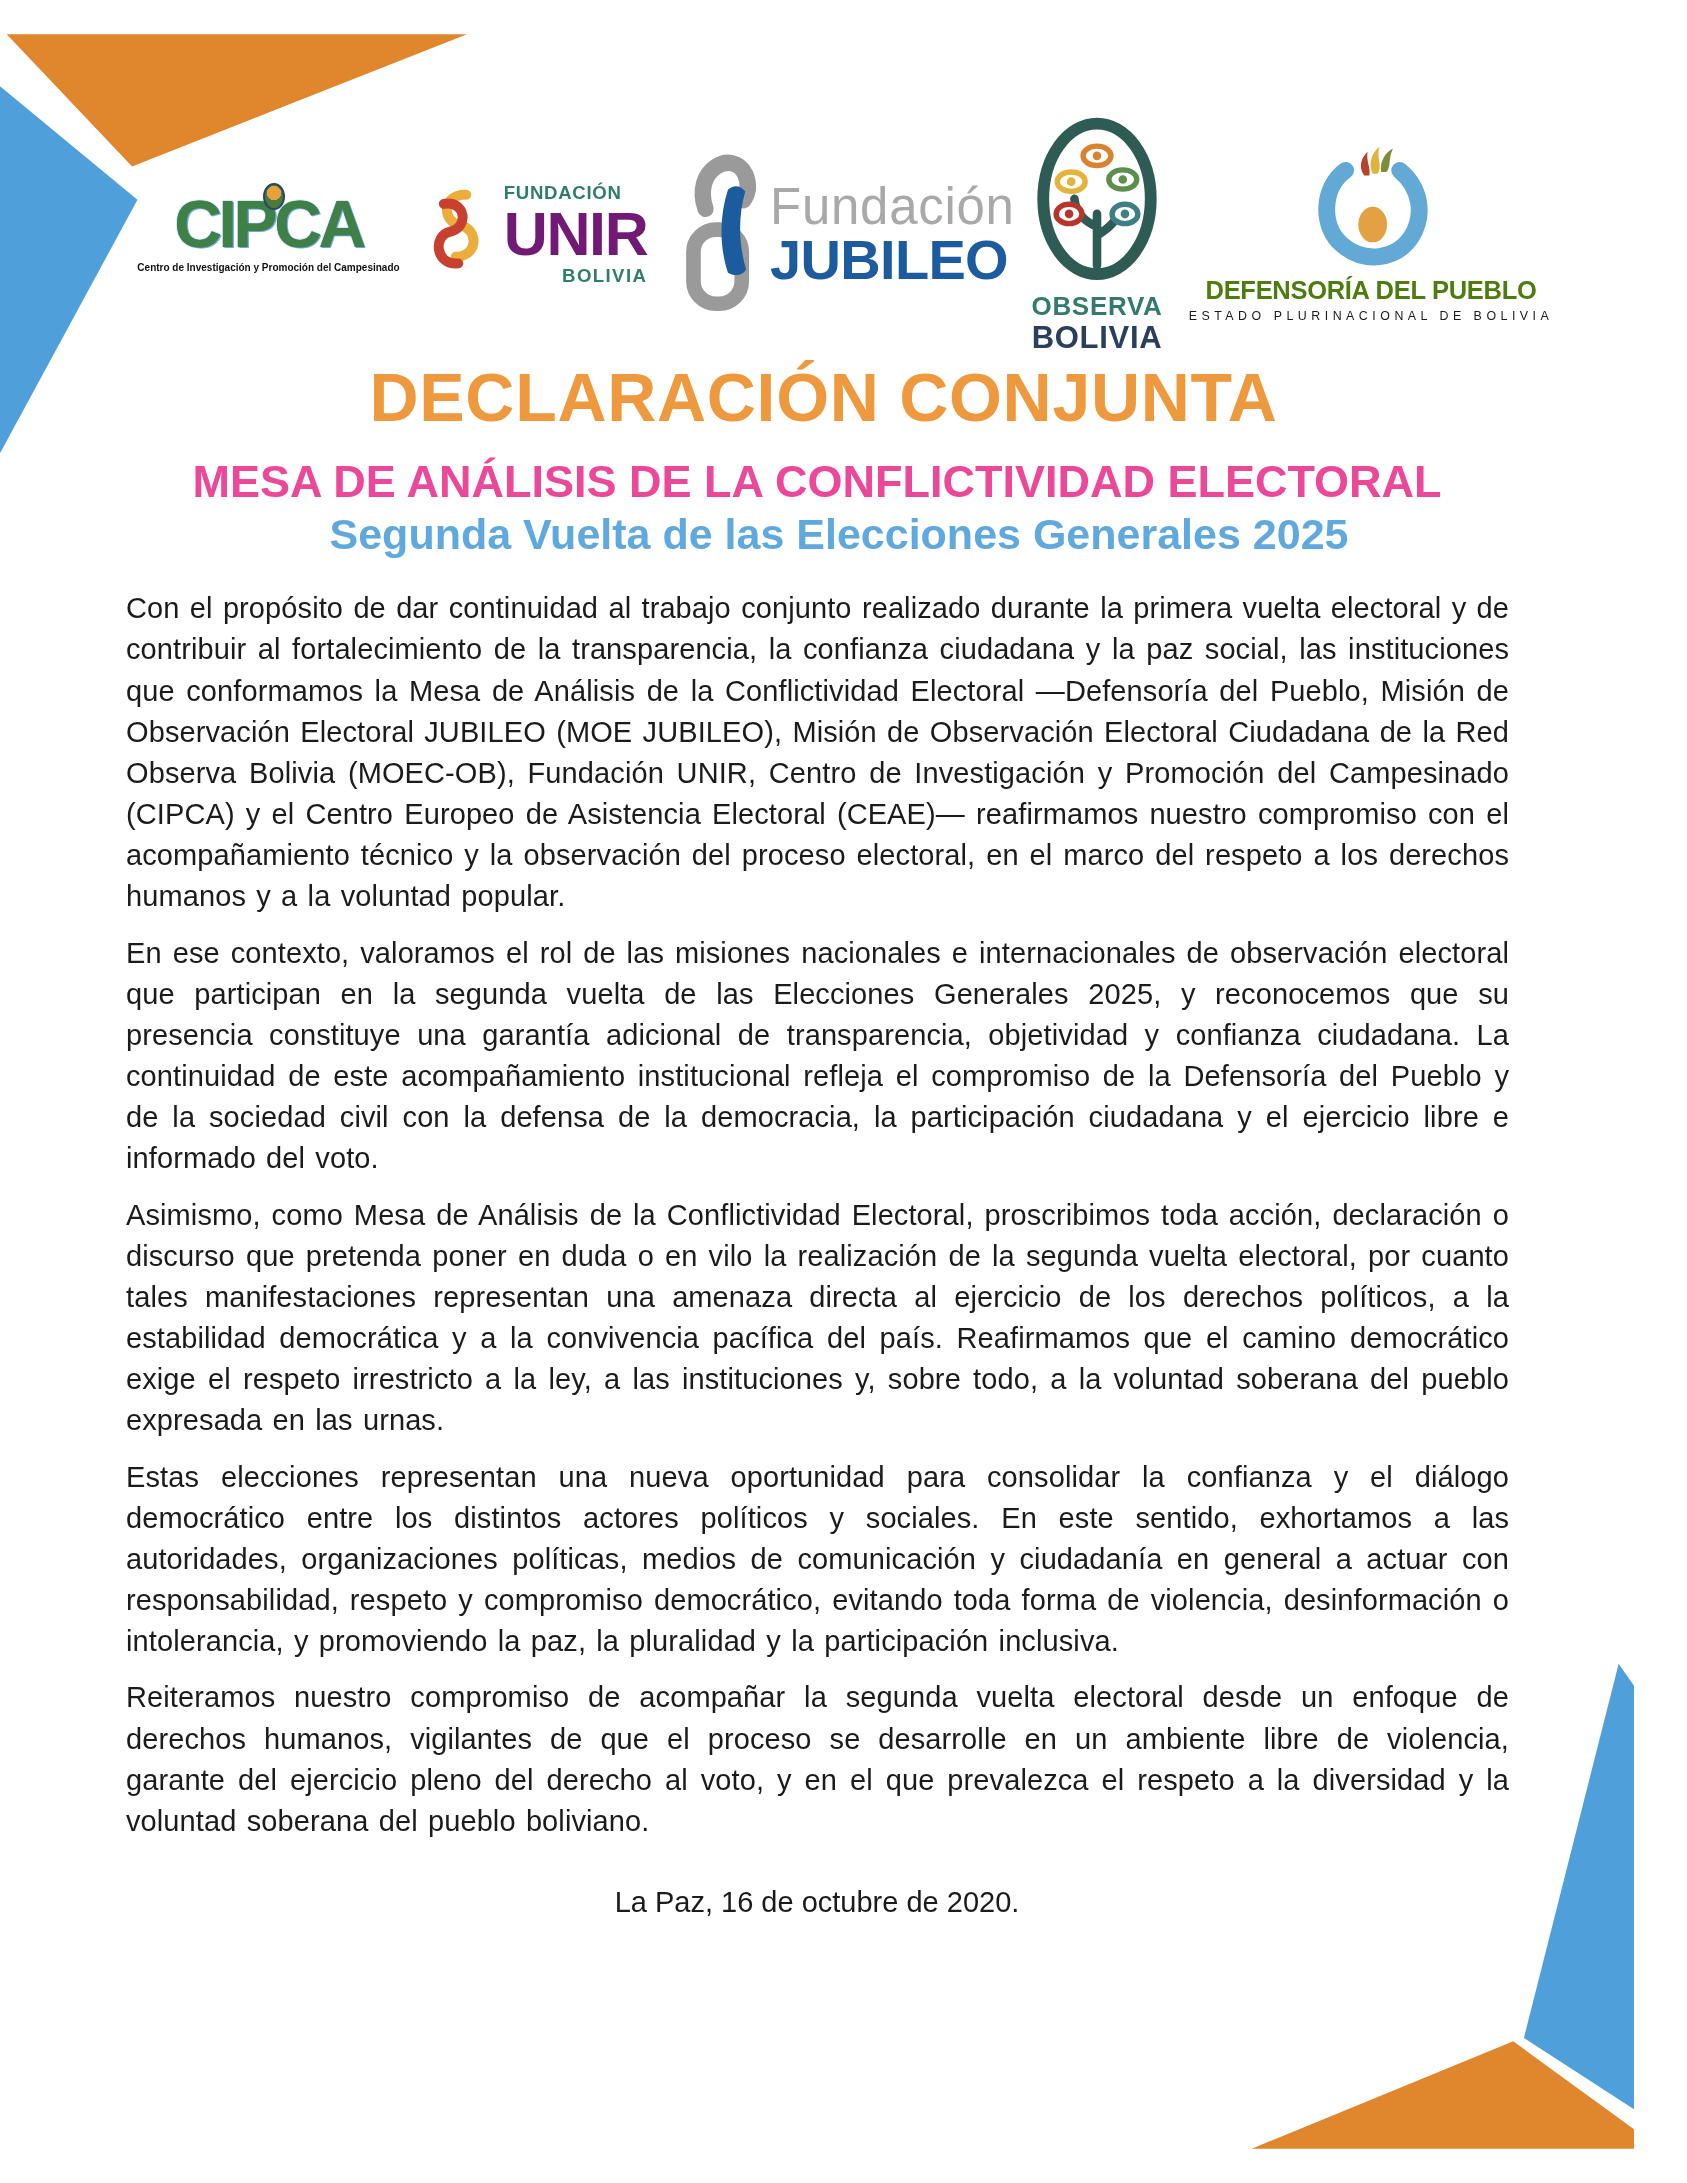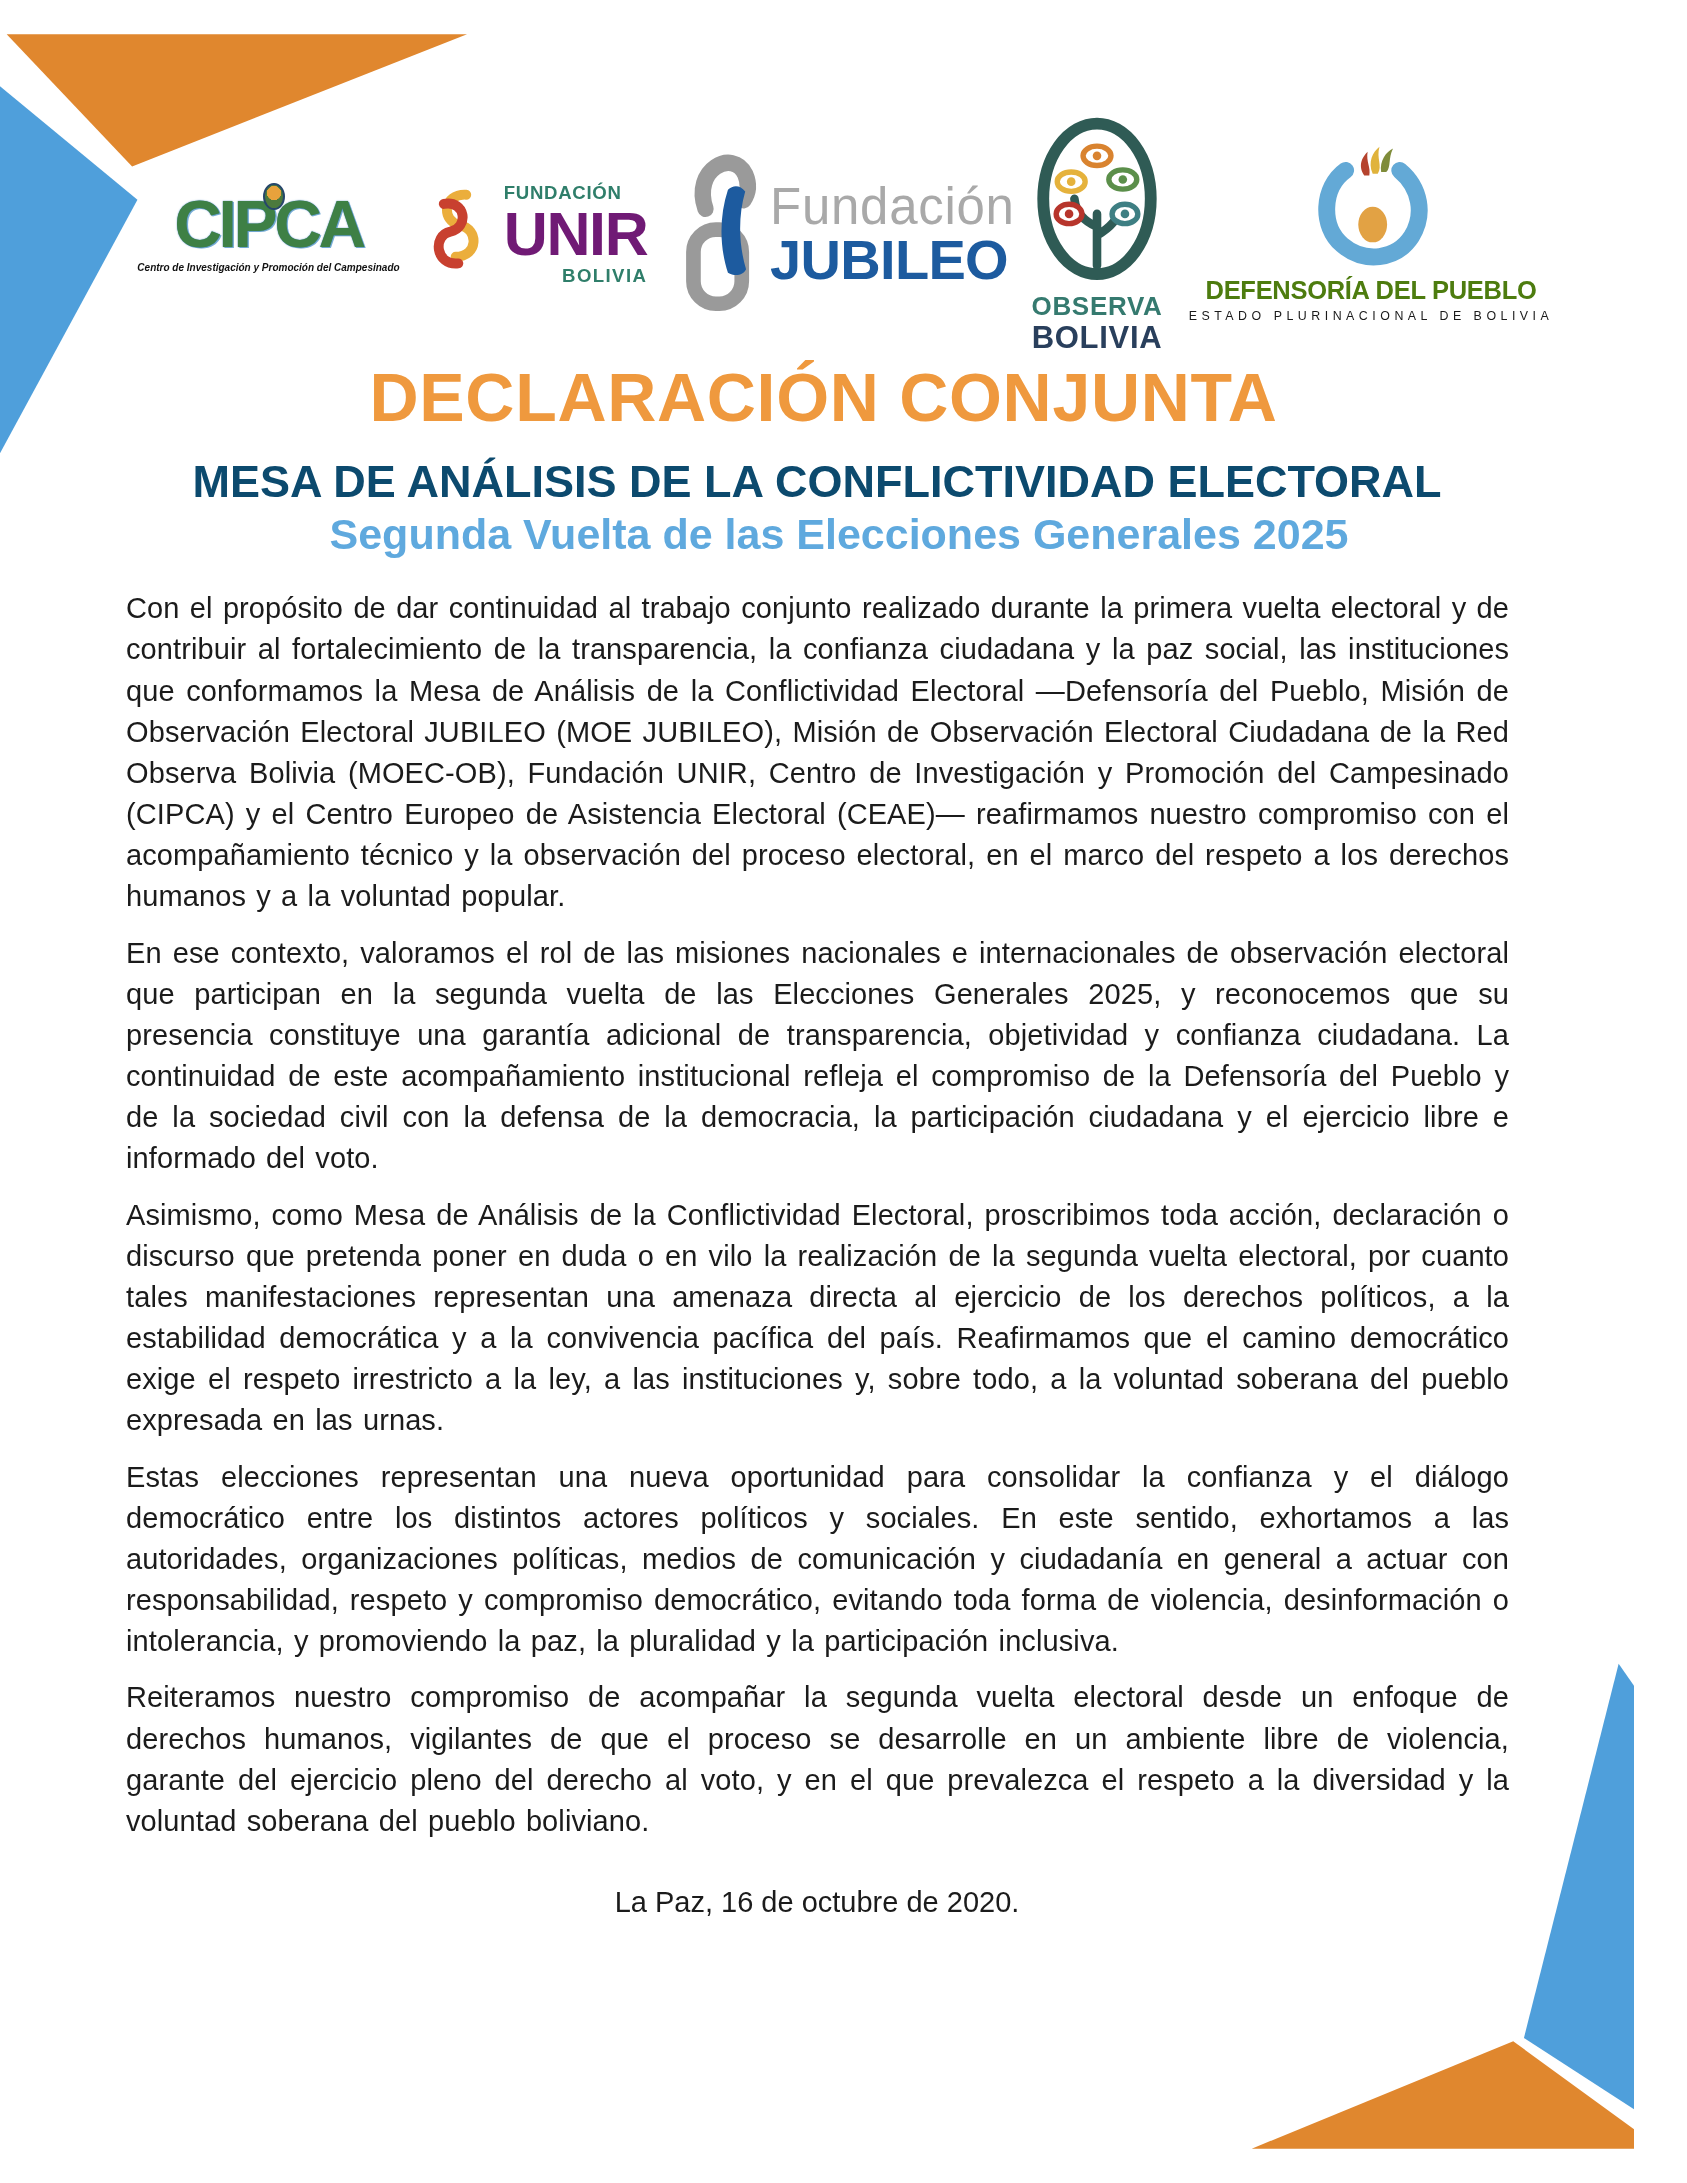--- a/index.html
+++ b/index.html
@@ -34,21 +34,21 @@
     text-shadow: 0 0 1.4px #2b6fae, 1.4px 1.4px 0 #7fb3d8;
   }
   .cipca-sun {
     position: absolute; top: -12.4px; left: 98px;
     width: 18px; height: 23.4px; border-radius: 50%;
     background: radial-gradient(circle at 50% 35%, #e8a23c 0 40%, #4c7a3d 41% 100%);
     border: 2.1px solid #26466b;
   }
   .cipca-caption {
     margin-top: 6.9px; font-size: 10px; font-weight: bold; color: #111;
-    white-space: nowrap; letter-spacing: 0; font-style: italic;
+    white-space: nowrap; letter-spacing: 0;
   }
 
   
   .logo-unir { flex-direction: row; align-items: center; gap: 6.9px; width: 207px; }
   .unir-knot { width: 66px; height: 110px; }
   .unir-dot { width: 8.3px; height: 8.3px; border-radius: 50%; background: #c8402f; margin-top: 20.7px; }
   .unir-textcol { display: flex; flex-direction: column; align-items: flex-start; }
   .unir-fundacion { font-size: 18.6px; font-weight: bold; color: #2f7e6a; letter-spacing: 0.7px; }
   .unir-name { font-size: 61px; font-weight: bold; color: #701a75; letter-spacing: -1.4px; line-height: 1; }
   .unir-bolivia { font-size: 18.6px; font-weight: bold; color: #2f7e6a; letter-spacing: 1.4px; align-self: flex-end; }
@@ -81,21 +81,21 @@
     letter-spacing: 0.7px;
     color: #ef993e;
     line-height: 1;
     padding-left: 13px;
   }
   .subtitle-1 {
     margin-top: 27.6px;
     text-align: center;
     font-size: 45px;
     font-weight: bold;
-    color: #0c4a6e;
+    color: #ec4899;
     line-height: 1;
     letter-spacing: 0px;
   }
   .subtitle-2 {
     margin-top: 9.6px;
     text-align: center;
     font-size: 43px;
     font-weight: bold;
     color: #5fa9de;
     line-height: 1;

